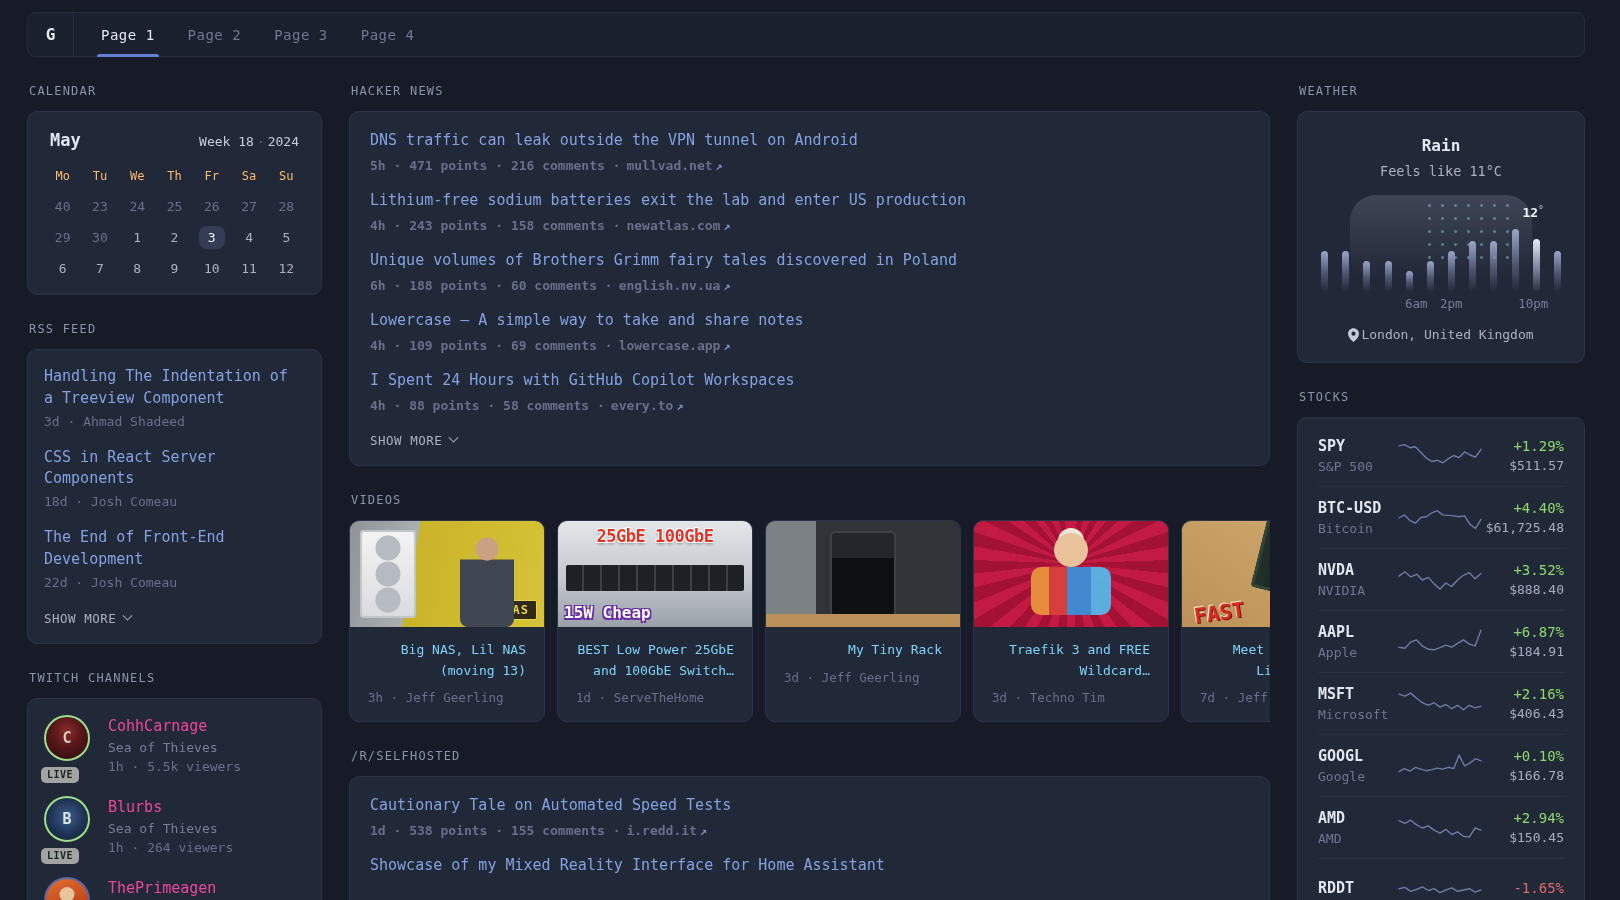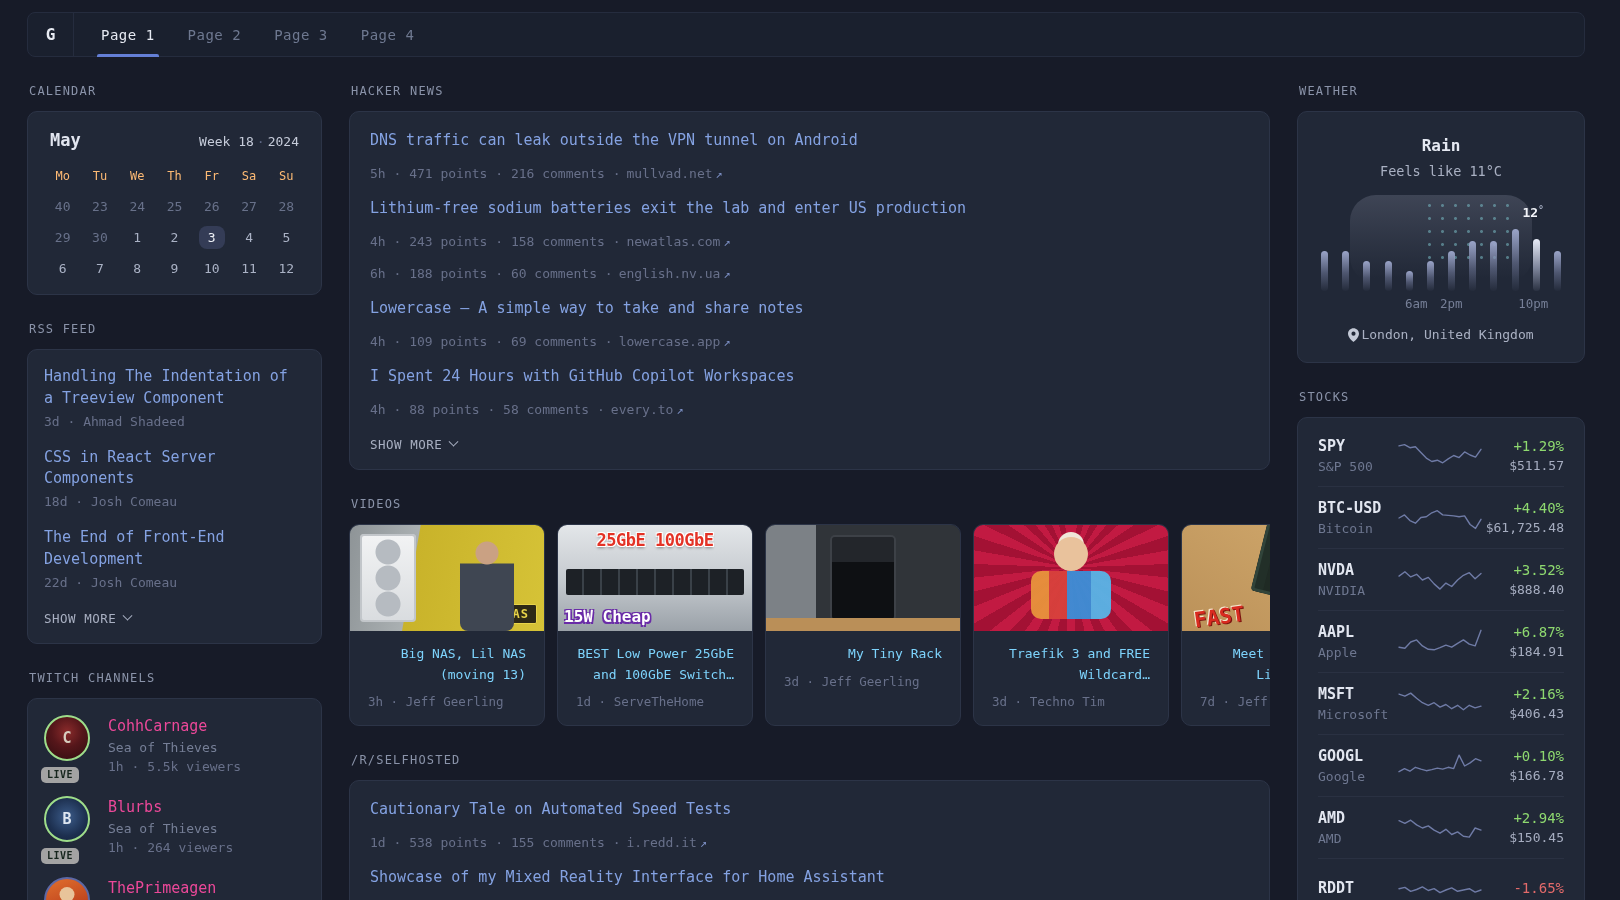--- a/index.html
+++ b/index.html
@@ -93,21 +93,21 @@
     font-size:10px; font-weight:bold; padding:2.5px 6px; border-radius:5px; letter-spacing:.5px;
   }
   .tw-name { font-size:15px; color:#ec4899; margin-top:2px; }
   .tw-game { font-size:13px; color:#767f97; margin-top:5px; }
   .tw-meta { font-size:13px; color:#68708a; margin-top:4px; }
 
   
   .news-card { padding:18px 20px 16px; }
   .news-item { margin-bottom:17px; }
   .news-title { font-size:15px; color:#84a2e2; line-height:1.4; white-space:nowrap; overflow:hidden; cursor:pointer; }
-  .news-meta { font-size:13px; color:#68708a; margin-top:15px; }
+  .news-meta { font-size:13px; color:#68708a; margin-top:7px;font-weight:bold; }
   .news-domain { margin-left:6px; cursor:pointer; }
   .ext-arrow { color:#7c8fc4; font-size:12px; margin-left:3px; }
 
   
   .videos-row { display:flex; gap:12px; overflow:hidden; }
   .video-card { width:196px; flex:none; background:#212837; border:1px solid #2c3447; border-radius:10px; overflow:hidden; }
   .thumb { height:106px; position:relative; overflow:hidden; cursor:pointer; }
   .video-body { padding:13px 18px 16px; }
   .video-title { font-size:13px; line-height:1.58; color:#7dd3fc; cursor:pointer;text-align:right; }
   .video-meta { font-size:12.5px; color:#68708a; margin-top:9px; }
@@ -442,20 +442,21 @@
   </div>
 
   <div class="news-item">
     <div class="news-title">Lithium-free sodium batteries exit the lab and enter US production</div>
     <div class="news-meta">
       <span>4h · 243 points · 158 comments ·</span><span class="news-domain"><span>newatlas.com</span><span class="ext-arrow">↗</span></span>
     </div>
   </div>
 
   <div class="news-item">
+    <div class="news-title">Unique volumes of Brothers Grimm fairy tales discovered in Poland</div>
     <div class="news-meta">
       <span>6h · 188 points · 60 comments ·</span><span class="news-domain"><span>english.nv.ua</span><span class="ext-arrow">↗</span></span>
     </div>
   </div>
 
   <div class="news-item">
     <div class="news-title">Lowercase – A simple way to take and share notes</div>
     <div class="news-meta">
       <span>4h · 109 points · 69 comments ·</span><span class="news-domain"><span>lowercase.app</span><span class="ext-arrow">↗</span></span>
     </div>

